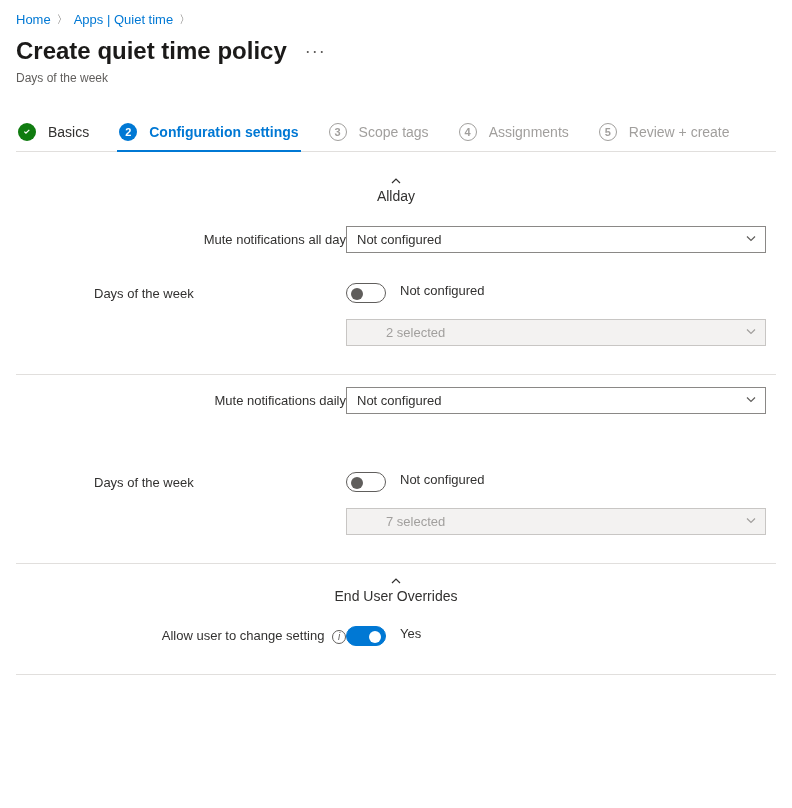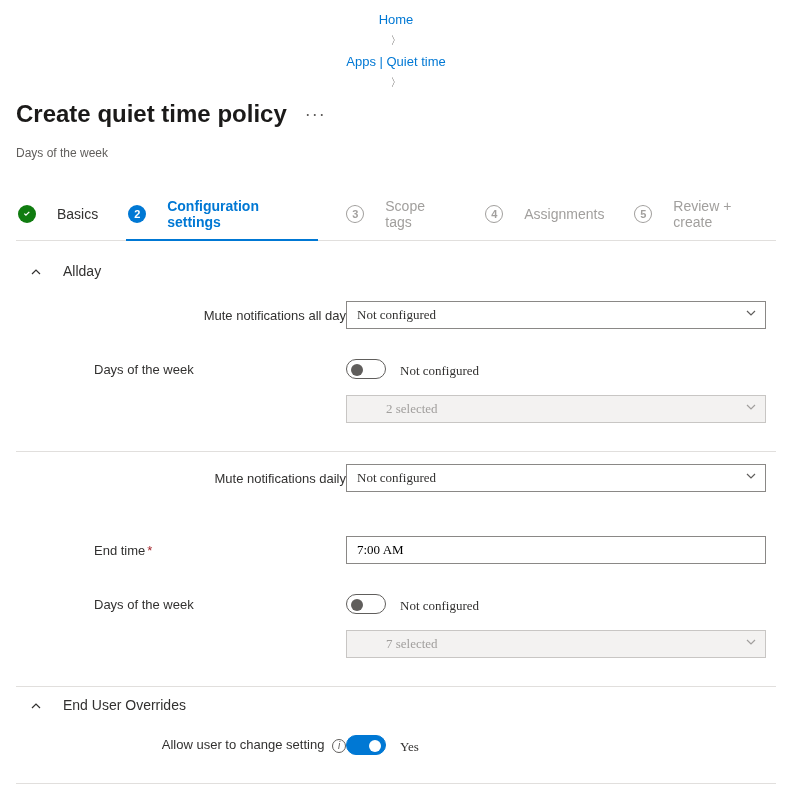--- a/index.html
+++ b/index.html
@@ -10,40 +10,39 @@
       background: #fff;
       padding: 12px 16px;
       width: 792px;
     }
     .breadcrumb {
       display: flex;
       align-items: center;
       gap: 6px;
       font-size: 13px;
       margin-bottom: 10px;
-      flex-direction: column;
     }
     .breadcrumb a { color: #0078d4; text-decoration: none; cursor: pointer; }
     .bc-sep { color: #605e5c; font-size: 11px; }
-    .title-row { display: flex; align-items: center; gap: 18px; margin-bottom: 18px; }
+    .title-row { display: flex; align-items: center; gap: 18px; margin-bottom: 6px; }
     .page-title { font-size: 24px; font-weight: 600; color: #1b1a19; }
     .ellipsis { font-size: 18px; color: #605e5c; cursor: pointer; letter-spacing: 1px; }
     .subtitle { font-size: 12px; color: #605e5c; margin-bottom: 30px; }
 
     .tabs {
       display: flex;
       align-items: center;
       gap: 26px;
       border-bottom: 1px solid #e1dfdd;
       margin-bottom: 12px;
     }
     .tab {
       display: flex;
       align-items: center;
-      gap: 21px;
+      gap: 12px;
       padding: 8px 2px 10px 2px;
       font-size: 14px;
       color: #a19f9d;
       cursor: pointer;
       position: relative;
       justify-content: center;
     }
     .tab.active { color: #0078d4; font-weight: 600; }
     .tab.active::after {
       content: "";
@@ -58,25 +57,26 @@
       display: inline-flex; align-items: center; justify-content: center;
       font-size: 11px; font-weight: 600;
     }
     .step-done { background: #107c10; color: #fff; }
     .step-active { background: #0078d4; color: #fff; }
     .step-pending { border: 1px solid #a19f9d; color: #a19f9d; }
 
     .section-header {
       display: flex;
       align-items: center;
-      gap: 21px;
+      gap: 2px;
       padding: 10px 14px;
       font-size: 14px;
       color: #323130;
       cursor: pointer;
+      flex-direction: column;
     }
     .chevron { width: 12px; height: 12px; display: inline-block; color: #323130;}
     .section-body {
       padding: 4px 0 20px 0;
     }
     .section { border-bottom: 1px solid #e1dfdd; }
     .form-row {
       display: flex;
       align-items: center;
       padding: 8px 0;
@@ -100,21 +100,21 @@
       align-items: center; justify-content: center;
       width: 14px; height: 14px;
       border: 1px solid #605e5c;
       border-radius: 50%;
       font-size: 10px;
       color: #605e5c;
       margin-left: 4px;
       font-style: italic;
       cursor: pointer;
     }
-    .control { flex: 1; display: flex; align-items: flex-end; gap: 14px; font-family: Liberation Serif, serif; }
+    .control { flex: 1; display: flex; align-items: flex-start; gap: 14px; }
     .select, .textinput {
       width: 100%;
       max-width: 420px;
       border: 1px solid #8a8886;
       background: #fff;
       padding: 5px 28px 5px 10px;
       font-size: 13px;
       font-family: inherit;
       position: relative;
       cursor: pointer;
@@ -253,28 +253,20 @@
           <span class="select-chevron">
             <svg viewBox="0 0 12 12" width="12" height="12">
                 <path fill="none" stroke="currentColor" stroke-width="1.2" d="M2 4l4 4 4-4"></path>
               </svg>
           </span>
         </div>
       </div>
     </div>
     <div class="spacer"></div>
     <div class="spacer"></div>
-    <div class="form-row">
-      <div class="form-sublabel">
-        <span>End time</span><span class="req">*</span>
-      </div>
-      <div class="control">
-        <input class="textinput" type="text" value="7:00 AM" style="">
-      </div>
-    </div>
     <div class="spacer"></div>
     <div class="form-row">
       <div class="form-sublabel">Days of the week</div>
       <div class="control">
         <div class="toggle off">
           <div class="toggle-knob"></div>
         </div>
         <span class="toggle-text">Not configured</span>
       </div>
     </div>

